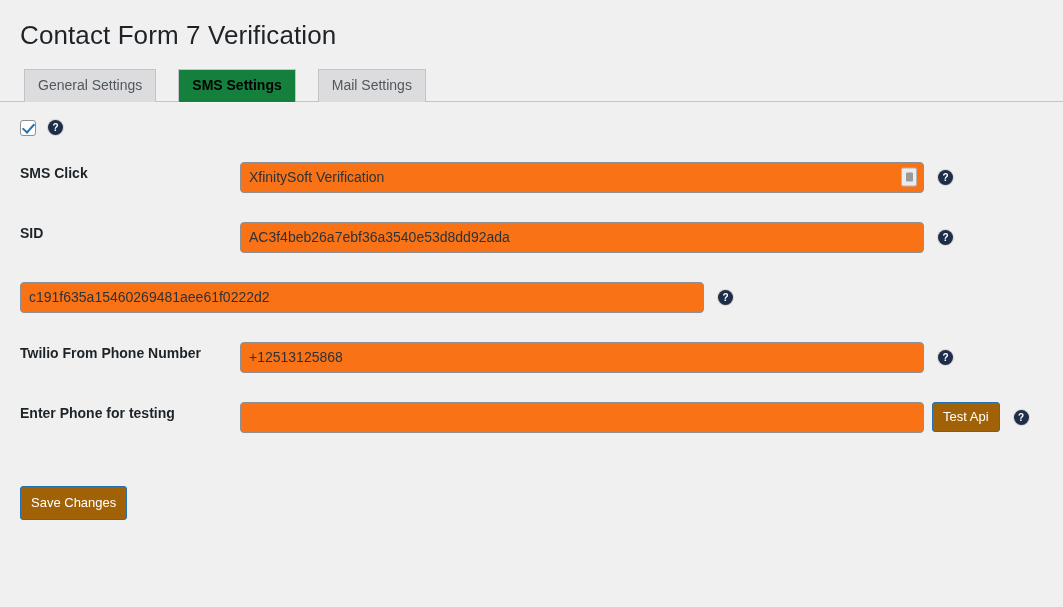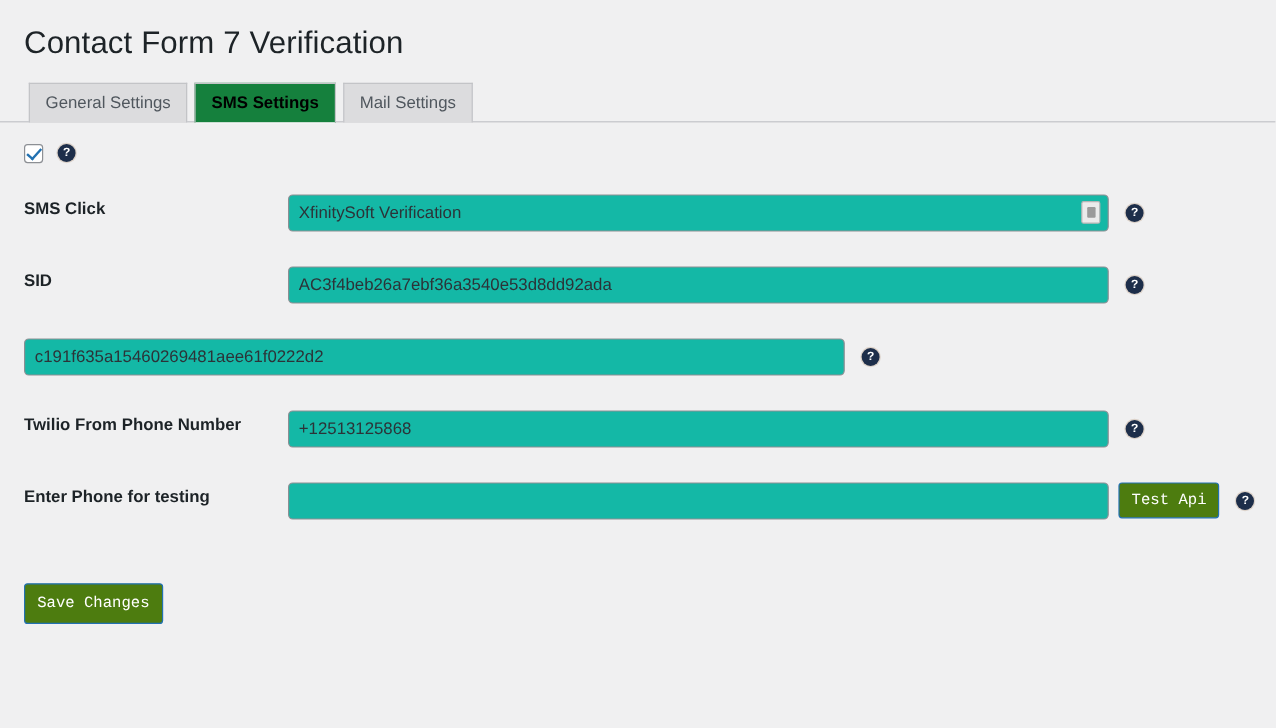--- a/index.html
+++ b/index.html
@@ -43,21 +43,21 @@
     background: #c3c4c7;
   }
   .tab {
     position: relative;
     display: inline-block;
     vertical-align: bottom;
     box-sizing: border-box;
     height: 33px;
     line-height: 31px;
     padding: 0 13px;
-    margin-right: 6px;
+    margin-right: 22px;
     font-size: 14px;
     background: #dcdcde;
     border: 1px solid #c3c4c7;
     border-bottom: none;
     color: #50575e;
     text-decoration: none;
     z-index: 1;
   }
   .tab.active {
     background: #15803d;
@@ -158,21 +158,21 @@
     box-shadow: 0 0 0 1px #8a5a2b33;
   }
 
   .field-row { height: 60px; }
   .input {
     box-sizing: border-box;
     height: 31px;
     width: 684px;
     border: 1px solid #8c8f94;
     border-radius: 4px;
-    background: #14b8a6;
+    background: #f97316;
     font-family: "Liberation Sans", sans-serif;
     font-size: 14px;
     color: #2c3338;
     padding: 0 8px;
     outline: none;
   }
   .input::placeholder { color: #a7aaad; }
 
   .input-wrap { position: relative; display: inline-block; }
   .autofill-icon {
@@ -193,24 +193,24 @@
     display: block;
     width: 7px;
     height: 9px;
     background: #9a9a9a;
     border-radius: 1px;
   }
 
   .help-gap { margin-left: 14px; }
 
   .btn {
-    font-family: Liberation Mono, monospace;
+    font-family: Liberation Sans, sans-serif;
     font-size: 13px;
     color: #ffffff;
-    background: #4d7c0f;
+    background: #a16207;
     border: 1px solid #2271b1;
     border-radius: 3px;
     cursor: pointer;
     padding: 0 10px;
     height: 30px;
     line-height: 28px;
     box-sizing: border-box;
   }
   .test-btn { margin-left: 8px; }
   .save-row { padding: 24px 0 0 20px; }

